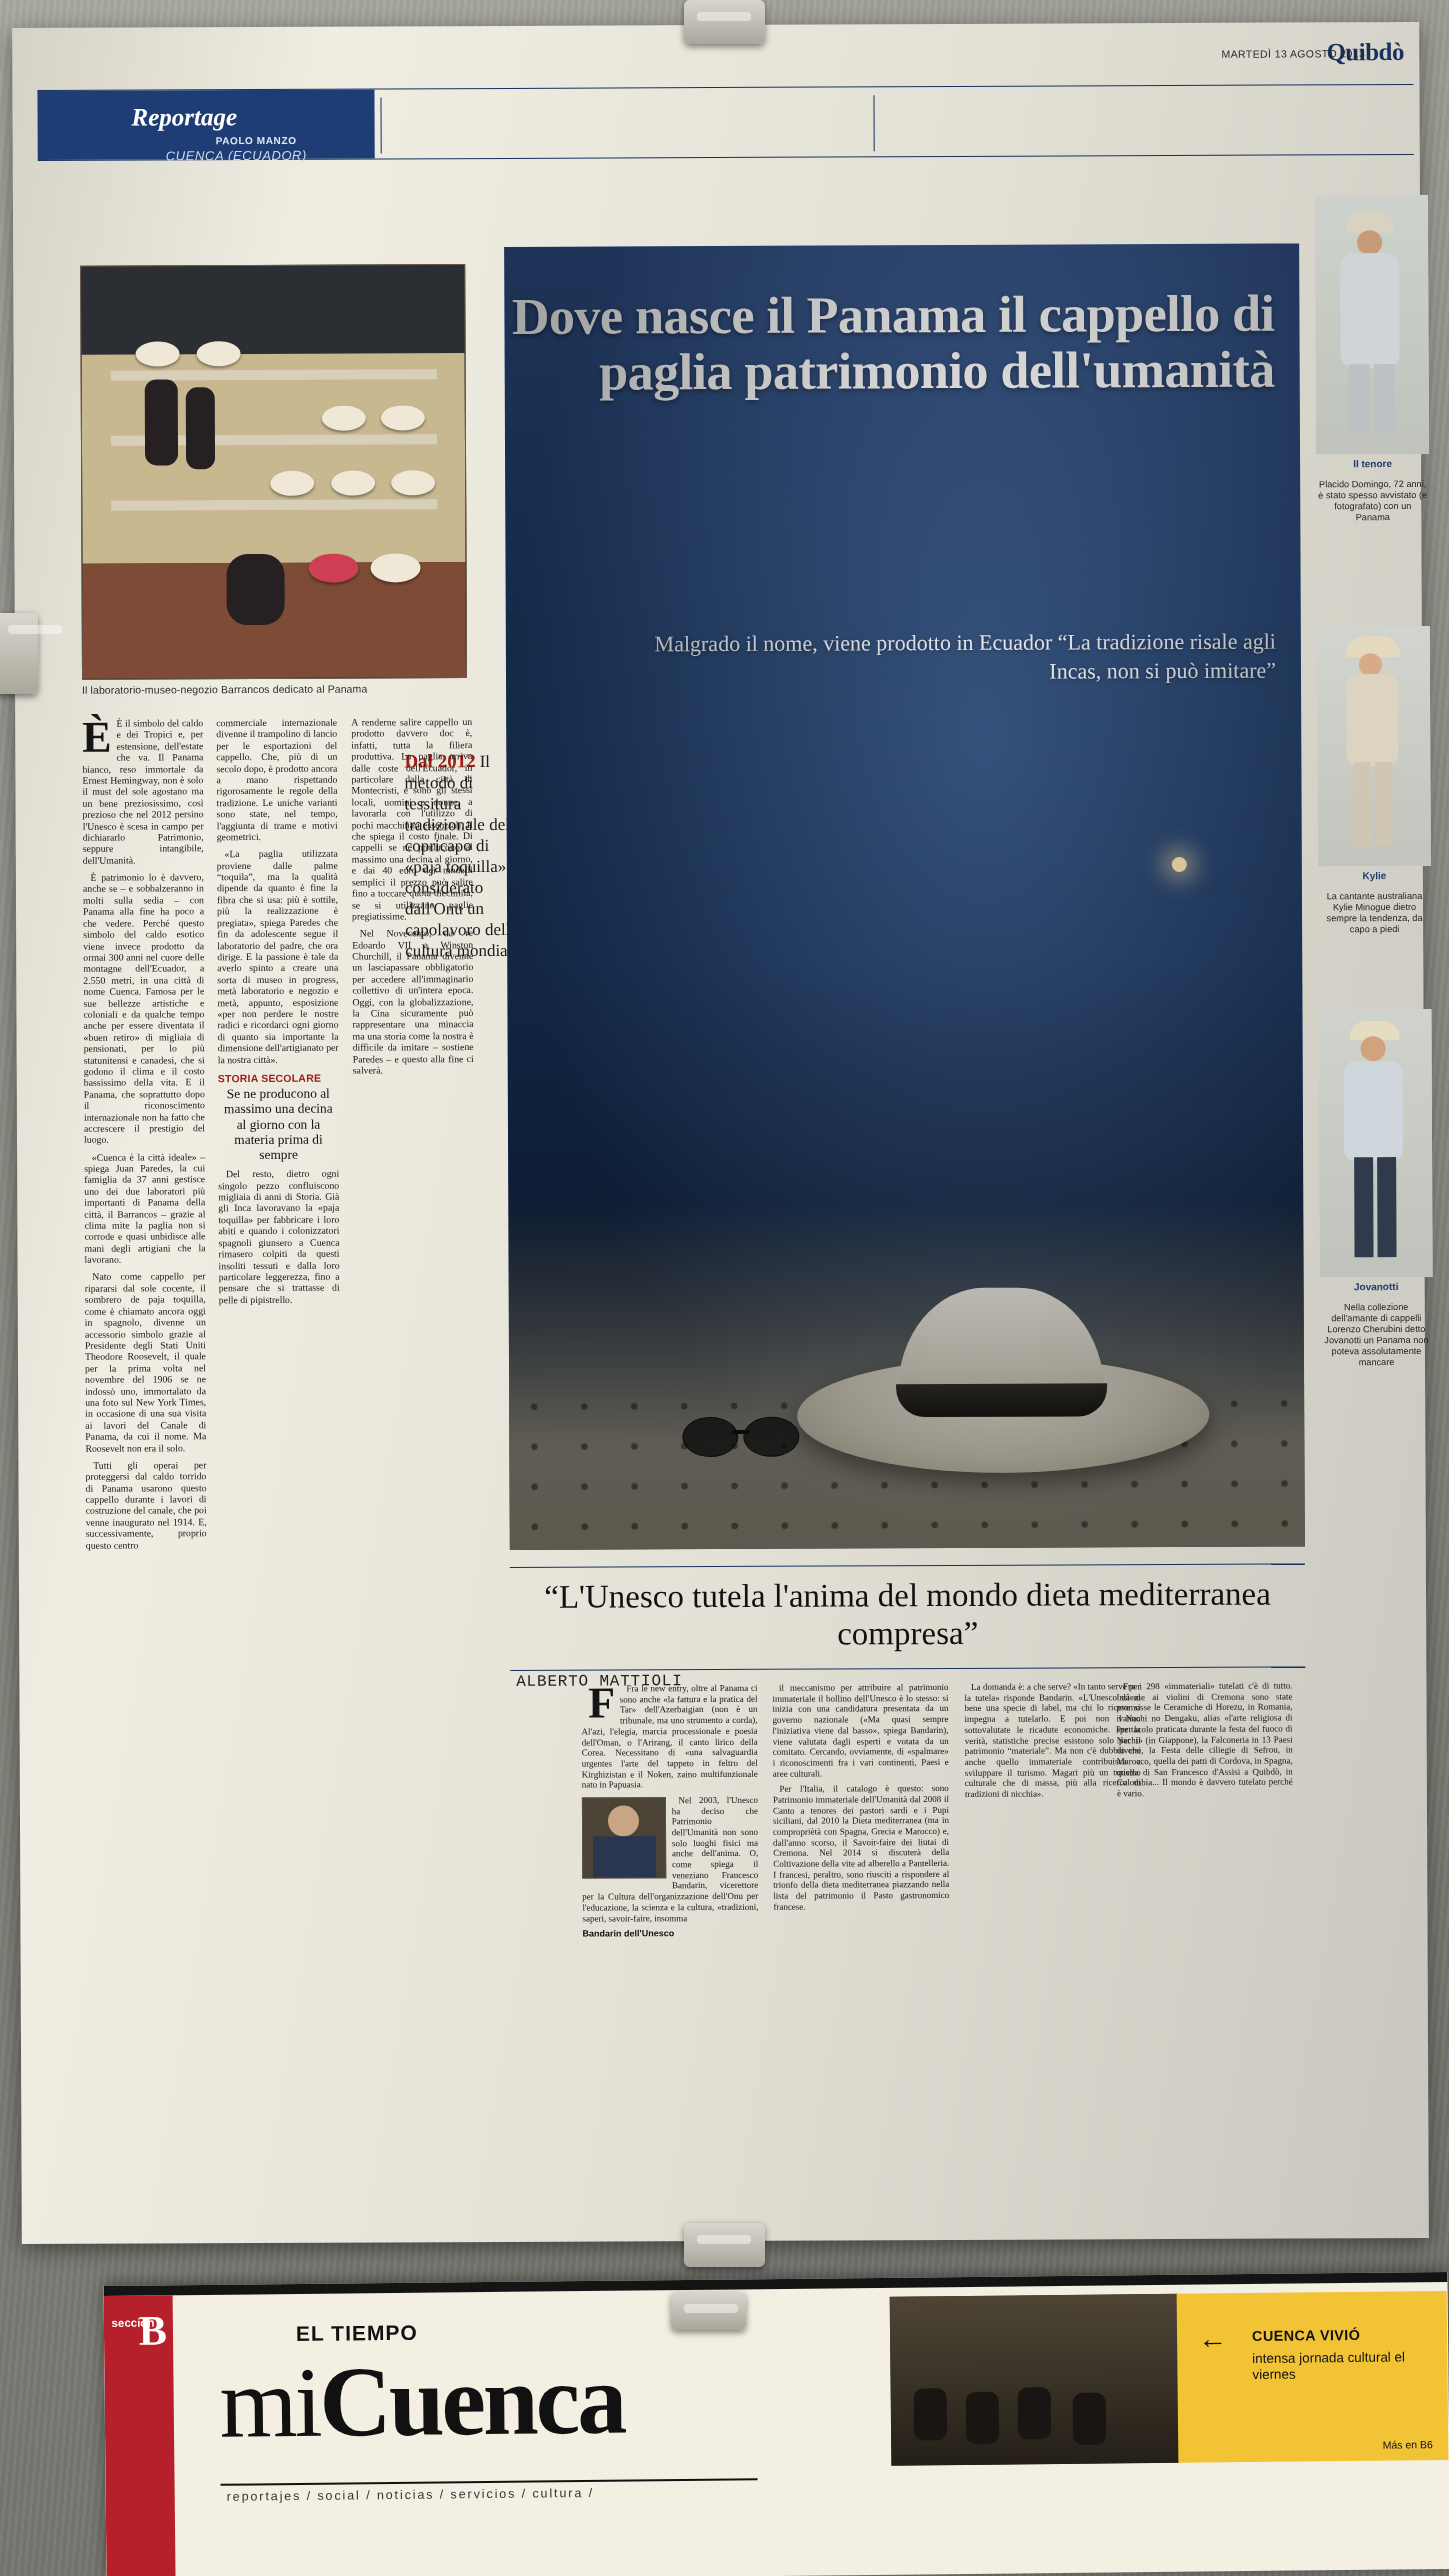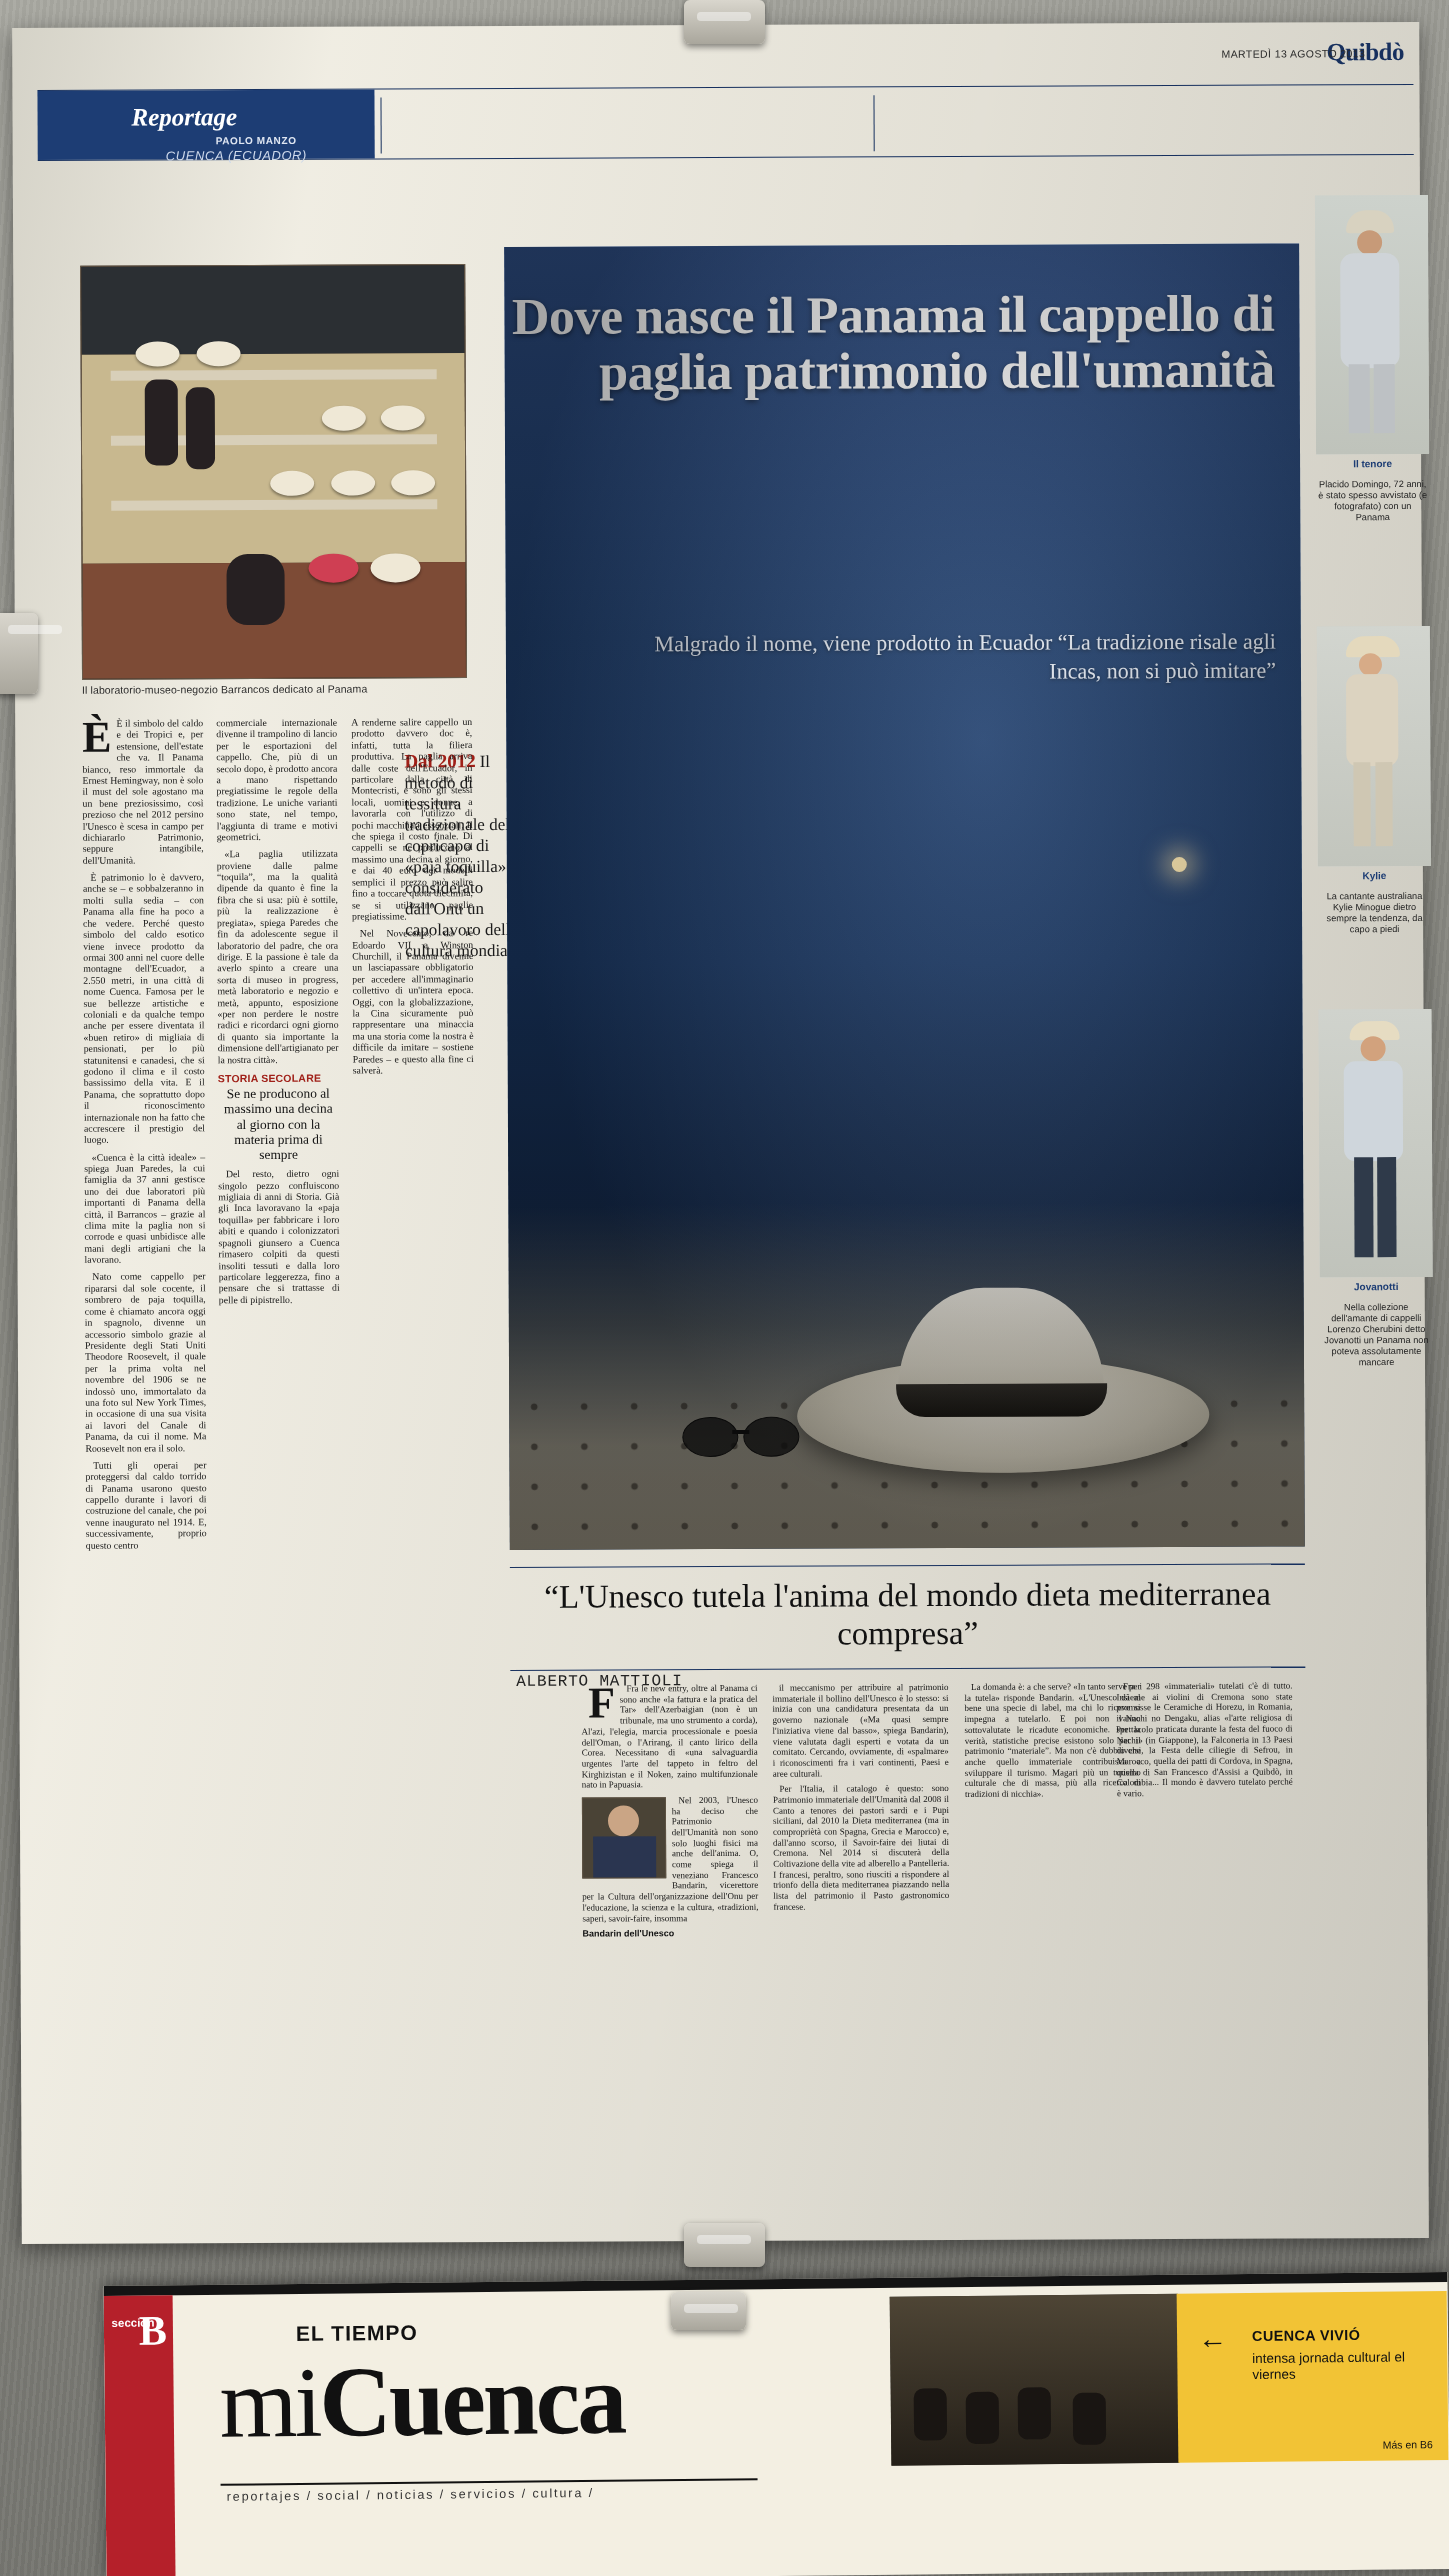--- a/index.html
+++ b/index.html
@@ -269,21 +269,21 @@
 
       <div class="col c1">
         <p class="first"><span class="dropcap">È</span><span>È il simbolo del caldo e dei Tropici e, per estensione, dell'estate che va. Il Panama bianco, reso immortale da Ernest Hemingway, non è solo il must del sole agostano ma un bene preziosissimo, così prezioso che nel 2012 persino l'Unesco è scesa in campo per dichiararlo Patrimonio, seppure intangibile, dell'Umanità.</span></p>
         <p>È patrimonio lo è davvero, anche se – e sobbalzeranno in molti sulla sedia – con Panama alla fine ha poco a che vedere. Perché questo simbolo del caldo esotico viene invece prodotto da ormai 300 anni nel cuore delle montagne dell'Ecuador, a 2.550 metri, in una città di nome Cuenca. Famosa per le sue bellezze artistiche e coloniali e da qualche tempo anche per essere diventata il «buen retiro» di migliaia di pensionati, per lo più statunitensi e canadesi, che si godono il clima e il costo bassissimo della vita. E il Panama, che soprattutto dopo il riconoscimento internazionale non ha fatto che accrescere il prestigio del luogo.</p>
         <p>«Cuenca è la città ideale» – spiega Juan Paredes, la cui famiglia da 37 anni gestisce uno dei due laboratori più importanti di Panama della città, il Barrancos – grazie al clima mite la paglia non si corrode e quasi unbidisce alle mani degli artigiani che la lavorano.</p>
         <p>Nato come cappello per ripararsi dal sole cocente, il sombrero de paja toquilla, come è chiamato ancora oggi in spagnolo, divenne un accessorio simbolo grazie al Presidente degli Stati Uniti Theodore Roosevelt, il quale per la prima volta nel novembre del 1906 se ne indossò uno, immortalato da una foto sul New York Times, in occasione di una sua visita ai lavori del Canale di Panama, da cui il nome. Ma Roosevelt non era il solo.</p>
         <p>Tutti gli operai per proteggersi dal caldo torrido di Panama usarono questo cappello durante i lavori di costruzione del canale, che poi venne inaugurato nel 1914. E, successivamente, proprio questo centro</p>
       </div>
 
       <div class="col c2">
-        <p class="first">commerciale internazionale divenne il trampolino di lancio per le esportazioni del cappello. Che, più di un secolo dopo, è prodotto ancora a mano rispettando pregiatissime le regole della tradizione. Le uniche varianti sono state, nel tempo, l'aggiunta di trame e motivi geometrici.</p>
+        <p class="first">commerciale internazionale divenne il trampolino di lancio per le esportazioni del cappello. Che, più di un secolo dopo, è prodotto ancora a mano rispettando rigorosamente le regole della tradizione. Le uniche varianti sono state, nel tempo, l'aggiunta di trame e motivi geometrici.</p>
         <p>«La paglia utilizzata proviene dalle palme “toquila”, ma la qualità dipende da quanto è fine la fibra che si usa: più è sottile, più la realizzazione è pregiata», spiega Paredes che fin da adolescente segue il laboratorio del padre, che ora dirige. E la passione è tale da averlo spinto a creare una sorta di museo in progress, metà laboratorio e negozio e metà, appunto, esposizione «per non perdere le nostre radici e ricordarci ogni giorno di quanto sia importante la dimensione dell'artigianato per la nostra città».</p>
         <div class="sidehead">STORIA SECOLARE</div>
         <div class="sidetitle">Se ne producono al massimo una decina al giorno con la materia prima di sempre</div>
         <p>Del resto, dietro ogni singolo pezzo confluiscono migliaia di anni di Storia. Già gli Inca lavoravano la «paja toquilla» per fabbricare i loro abiti e quando i colonizzatori spagnoli giunsero a Cuenca rimasero colpiti da questi insoliti tessuti e dalla loro particolare leggerezza, fino a pensare che si trattasse di pelle di pipistrello.</p>
       </div>
 
       <div class="col c3">
         <p class="first">A renderne salire cappello un prodotto davvero doc è, infatti, tutta la filiera produttiva. La paglia arriva dalle coste dell'Ecuador, in particolare dalla città di Montecristi, e sono gli stessi locali, uomini e donne, a lavorarla con l'utilizzo di pochi macchinari essenziali. Il che spiega il costo finale. Di cappelli se ne producono al massimo una decina al giorno, e dai 40 euro dei modelli semplici il prezzo può salire fino a toccare quota diecimila, se si utilizzano paglie pregiatissime.</p>
         <p>Nel Novecento, da re Edoardo VII a Winston Churchill, il Panama divenne un lasciapassare obbligatorio per accedere all'immaginario collettivo di un'intera epoca. Oggi, con la globalizzazione, la Cina sicuramente può rappresentare una minaccia ma una storia come la nostra è difficile da imitare – sostiene Paredes – e questo alla fine ci salverà.</p>
       </div>

